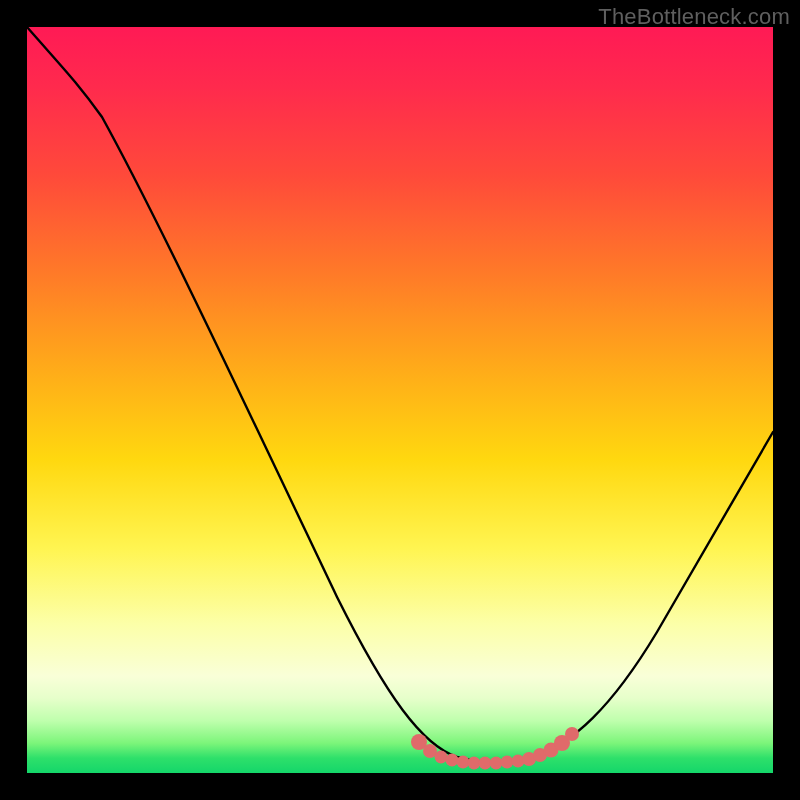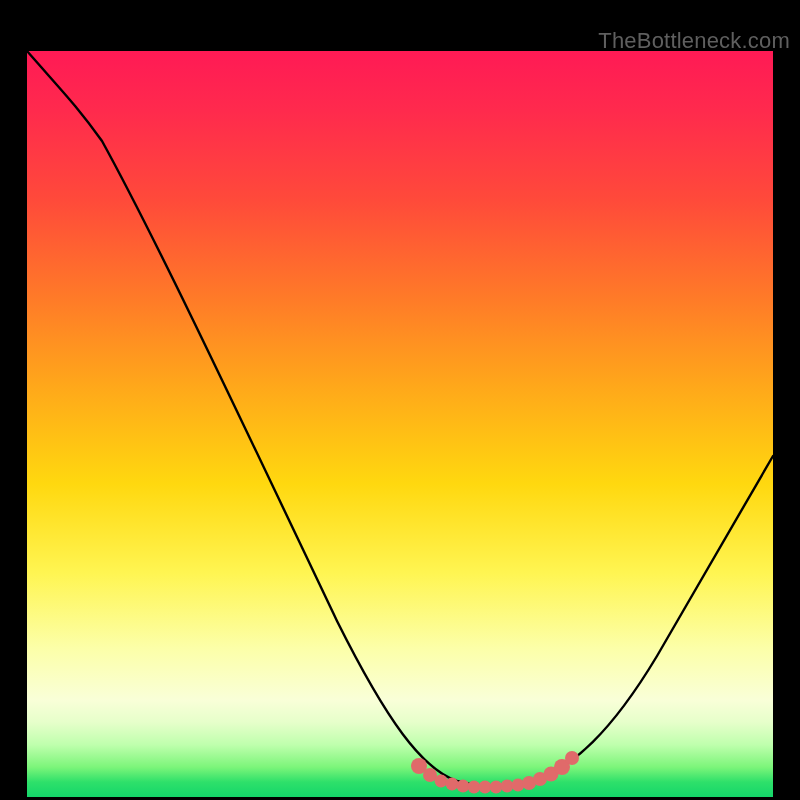--- a/index.html
+++ b/index.html
@@ -9,21 +9,20 @@
     height: 800px;
     background: #000;
     overflow: hidden;
     font-family: Arial, Helvetica, sans-serif;
   }
   .stage {
     position: relative;
     width: 800px;
     height: 580px;
     background: #000;
-    margin-top: 24px;
   }
   .gradient-box {
     position: absolute;
     left: 27px;
     top: 27px;
     width: 746px;
     height: 746px;
     
     background: linear-gradient(
       to bottom,

